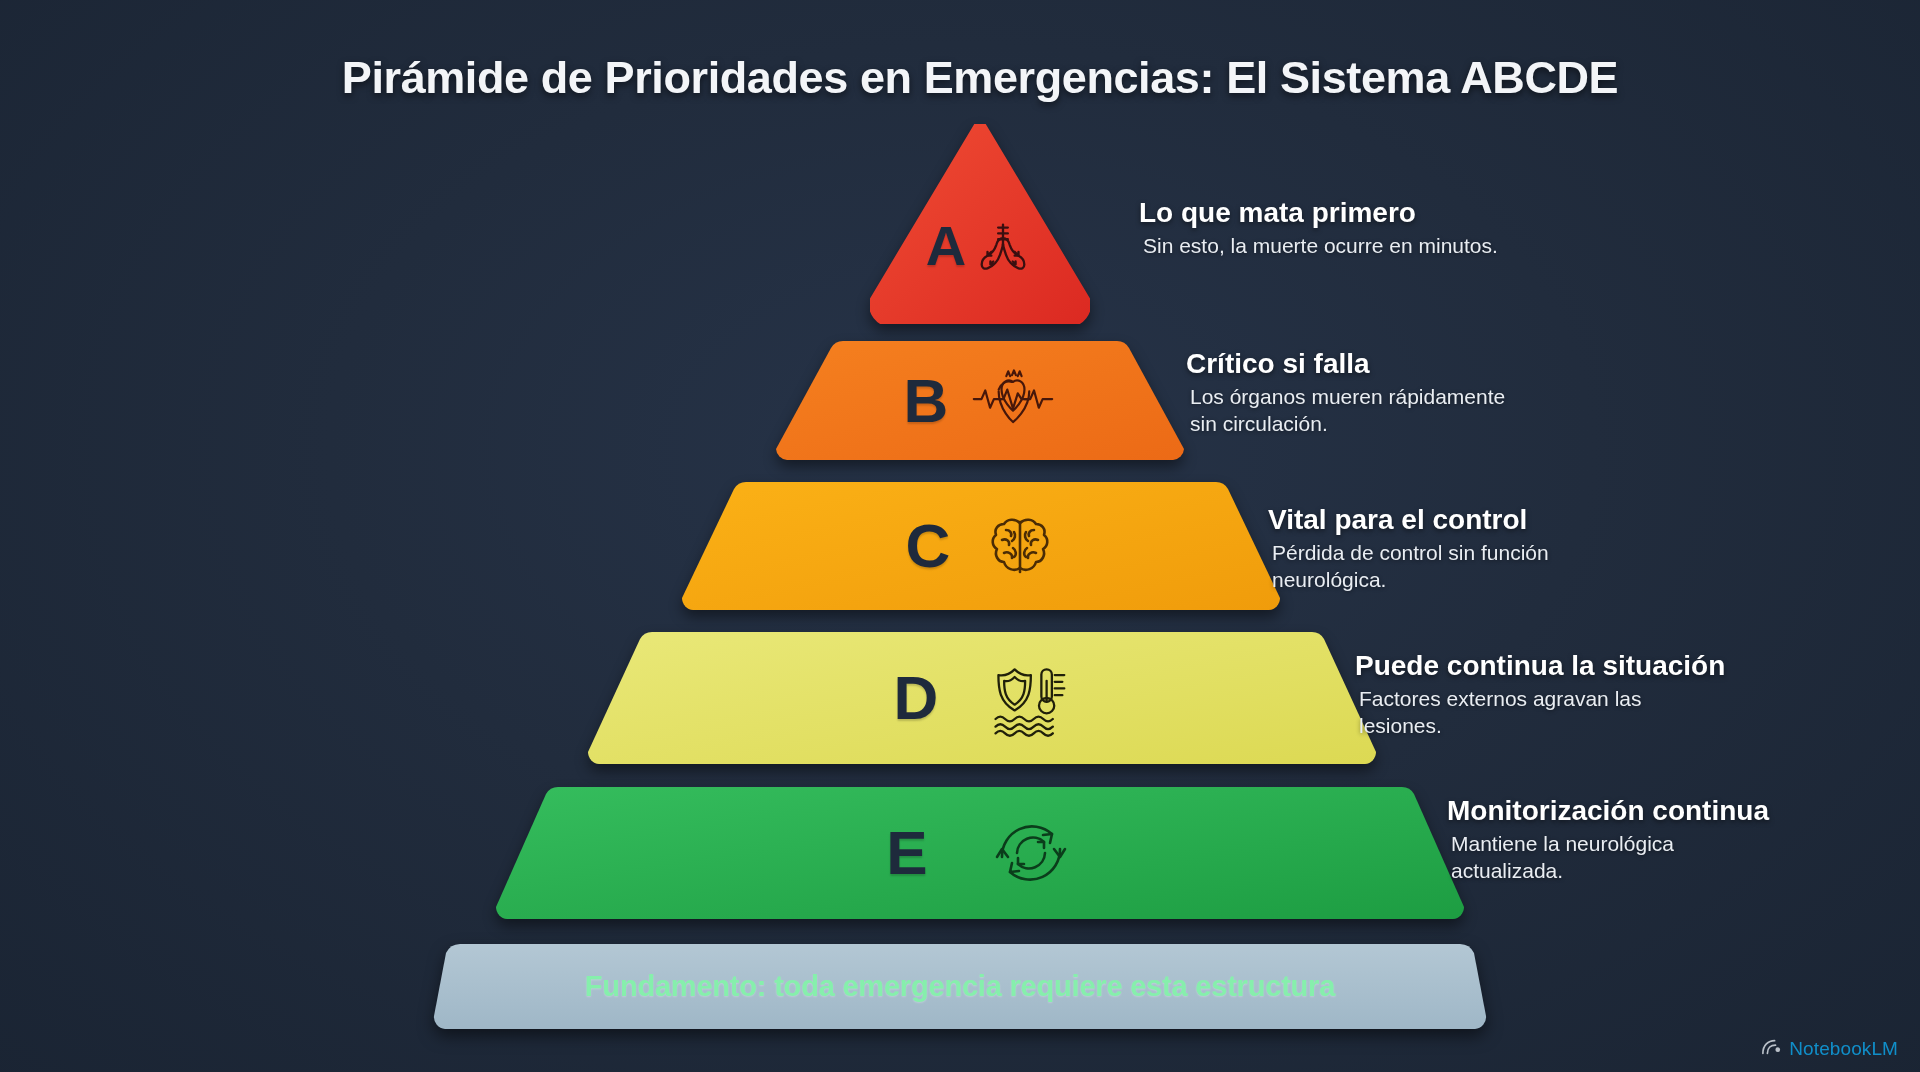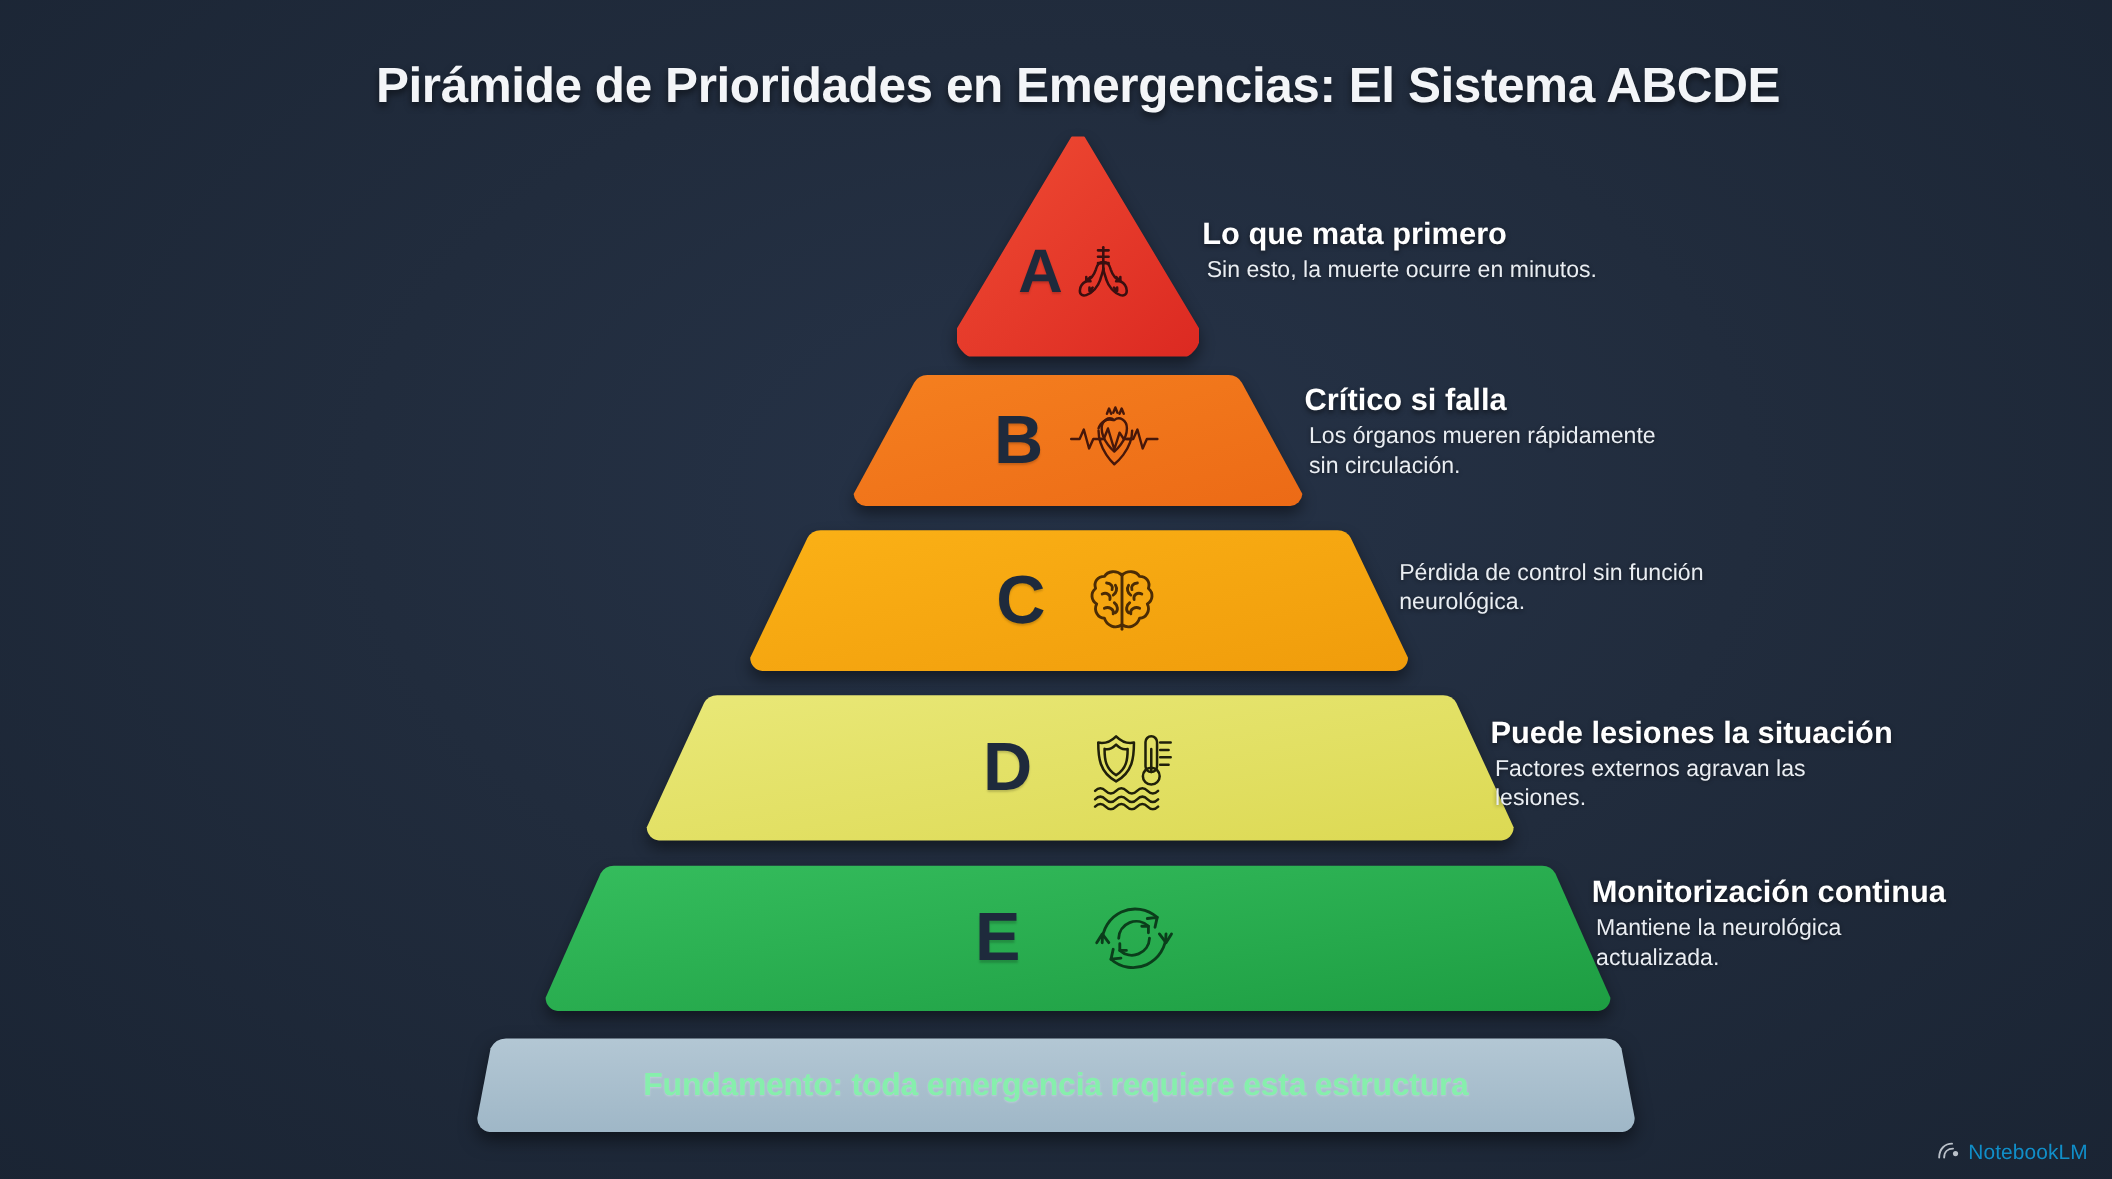--- a/index.html
+++ b/index.html
@@ -268,38 +268,39 @@
           <path d="M77 36 l-5 8 l-6 -8"></path>
           <path d="M29 40 A 16 16 0 0 1 56 29"></path>
           <path d="M56 29 l-6 0 M56 29 l0 6"></path>
           <path d="M57 40 A 16 16 0 0 1 30 51"></path>
           <path d="M30 51 l6 0 M30 51 l0 -6"></path>
         </svg>
       </span>
     </div>
   </div>
 
-  <div class="callout" style="left:1093px; top:197px;">
+  <div class="callout" style="left:1139px; top:197px;">
     <p class="headline">Lo que mata primero</p>
     <p class="sub">Sin esto, la muerte ocurre en minutos.</p>
   </div>
 
   <div class="callout" style="left:1186px; top:348px;">
     <p class="headline">Crítico si falla</p>
     <p class="sub">Los órganos mueren rápidamente
 sin circulación.</p>
   </div>
 
   <div class="callout" style="left:1268px; top:504px;">
+    <p class="headline">Vital para el control</p>
     <p class="sub">Pérdida de control sin función
 neurológica.</p>
   </div>
 
   <div class="callout" style="left:1355px; top:650px;">
-    <p class="headline">Puede lesiones la situación</p>
+    <p class="headline">Puede continua la situación</p>
     <p class="sub">Factores externos agravan las
 lesiones.</p>
   </div>
 
   <div class="callout" style="left:1447px; top:795px;">
     <p class="headline">Monitorización continua</p>
     <p class="sub">Mantiene la neurológica
 actualizada.</p>
   </div>
 

